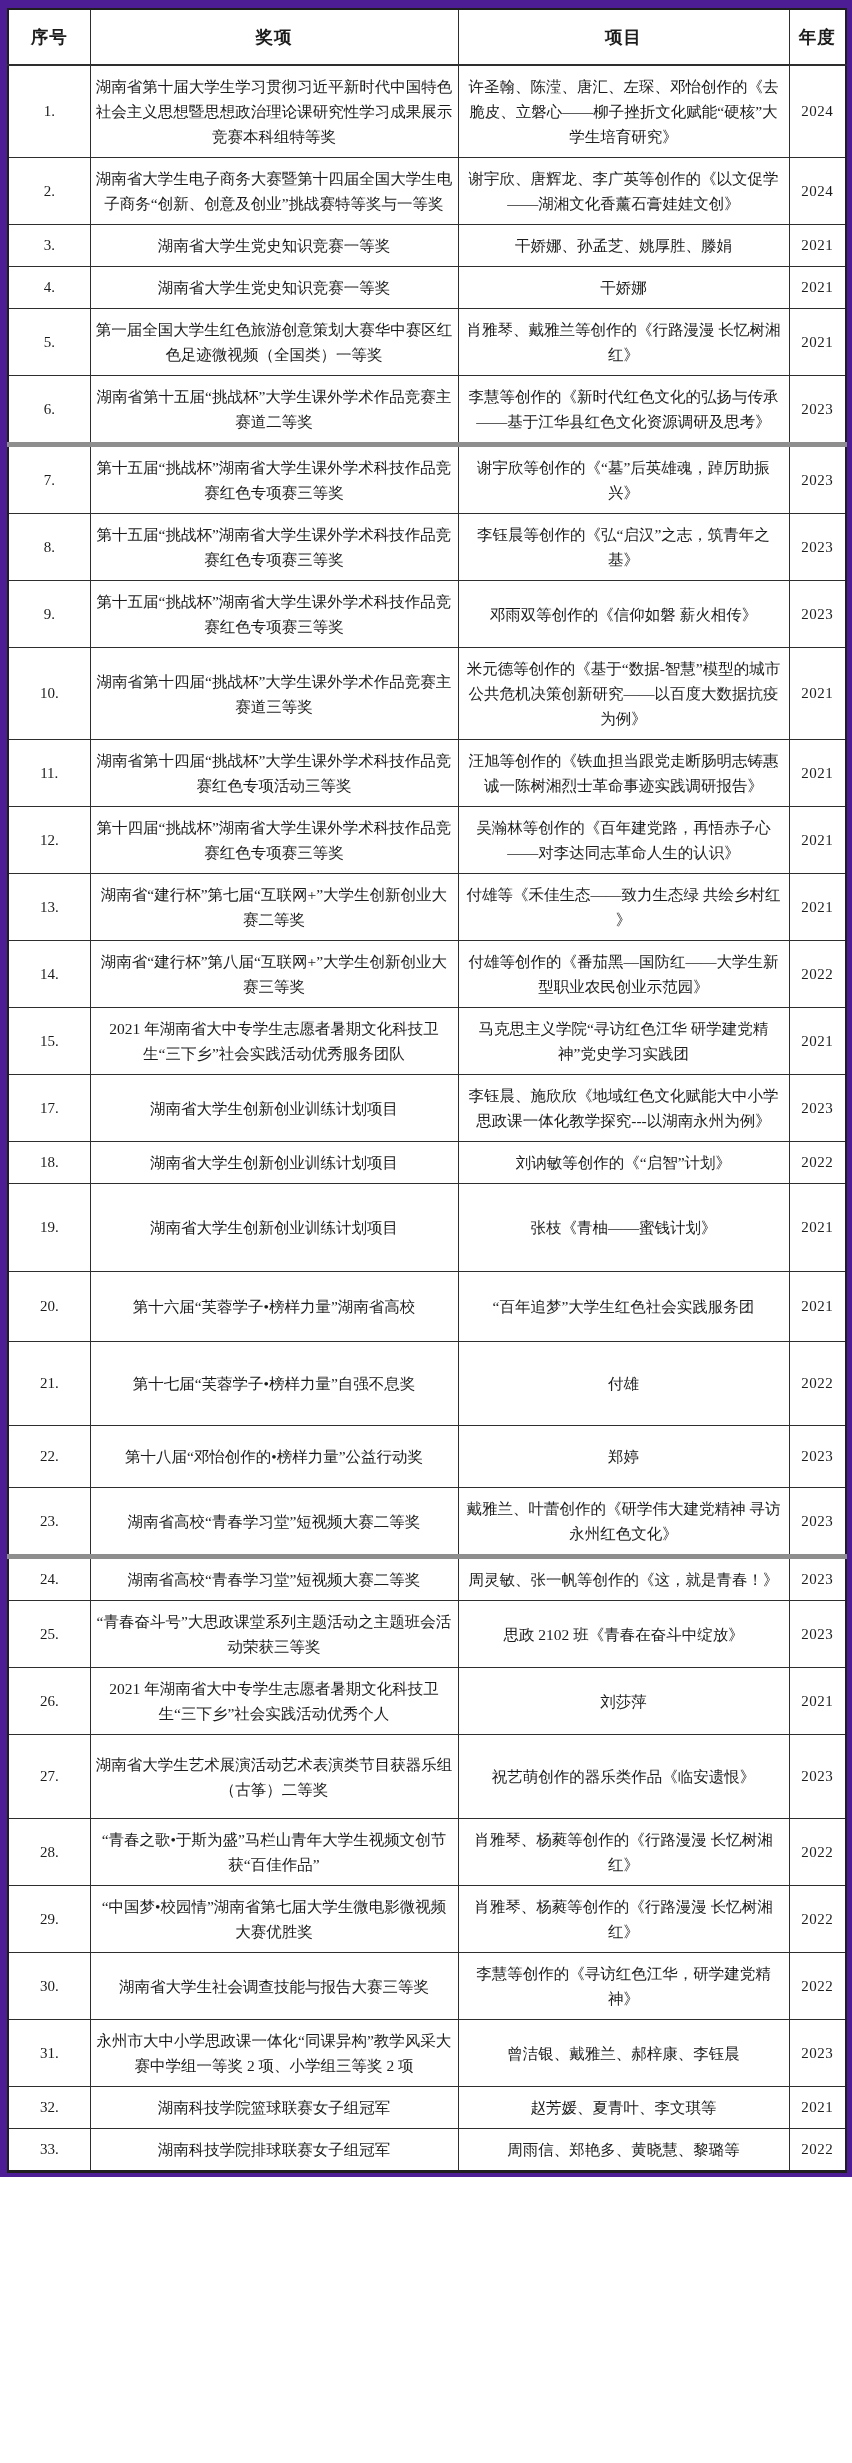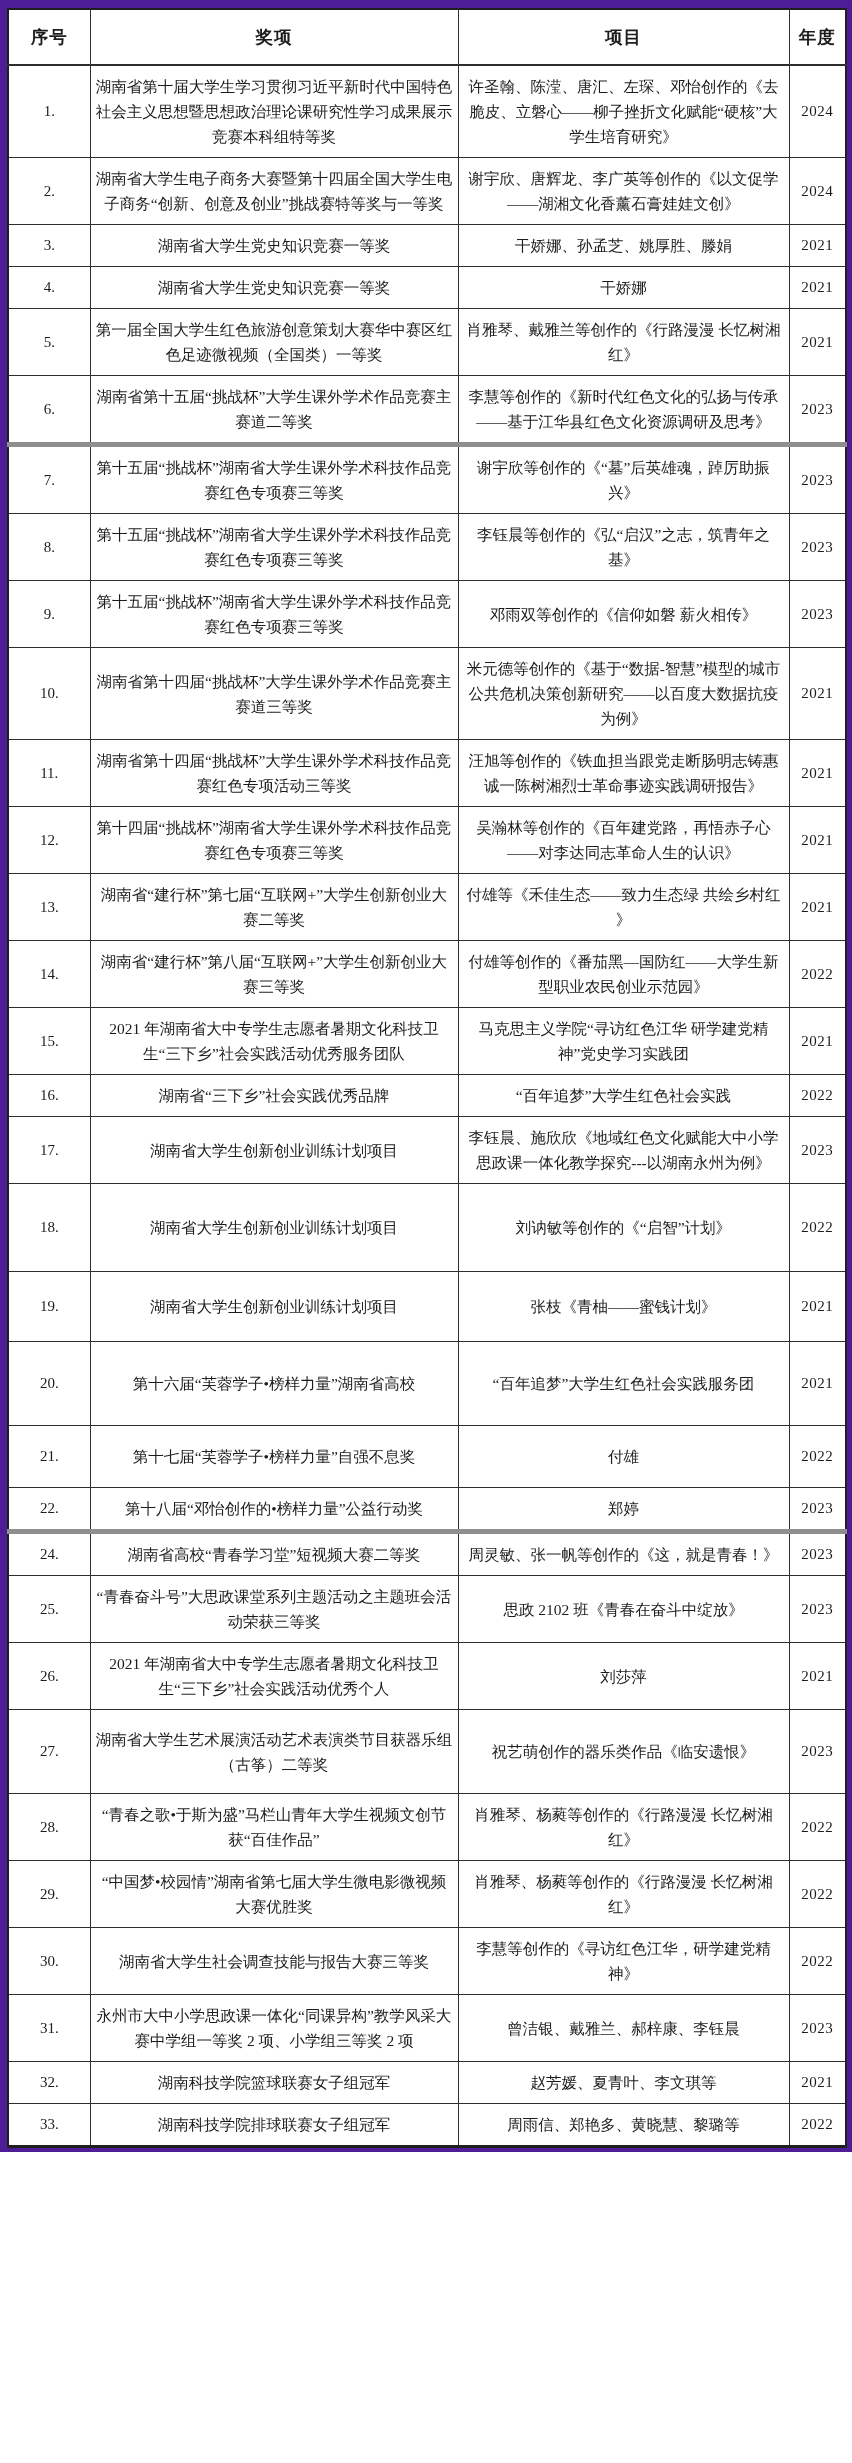--- a/index.html
+++ b/index.html
@@ -180,26 +180,20 @@
     <td class="year-cell">2022</td>
   </tr>
 
   <tr>
     <td class="num-cell">15.</td>
     <td class="award-cell">2021 年湖南省大中专学生志愿者暑期文化科技卫生“三下乡”社会实践活动优秀服务团队</td>
     <td class="project-cell">马克思主义学院“寻访红色江华 研学建党精神”党史学习实践团</td>
     <td class="year-cell">2021</td>
   </tr>
 
-  <tr>
-    <td class="num-cell">16.</td>
-    <td class="award-cell">湖南省“三下乡”社会实践优秀品牌</td>
-    <td class="project-cell">“百年追梦”大学生红色社会实践</td>
-    <td class="year-cell">2022</td>
-  </tr>
 
   <tr>
     <td class="num-cell">17.</td>
     <td class="award-cell">湖南省大学生创新创业训练计划项目</td>
     <td class="project-cell">李钰晨、施欣欣《地域红色文化赋能大中小学思政课一体化教学探究---以湖南永州为例》</td>
     <td class="year-cell">2023</td>
   </tr>
 
   <tr>
     <td class="num-cell">18.</td>
@@ -229,20 +223,26 @@
     <td class="year-cell">2022</td>
   </tr>
 
   <tr>
     <td class="num-cell">22.</td>
     <td class="award-cell">第十八届“邓怡创作的•榜样力量”公益行动奖</td>
     <td class="project-cell">郑婷</td>
     <td class="year-cell">2023</td>
   </tr>
 
+  <tr>
+    <td class="num-cell">23.</td>
+    <td class="award-cell">湖南省高校“青春学习堂”短视频大赛二等奖</td>
+    <td class="project-cell">戴雅兰、叶蕾创作的《研学伟大建党精神 寻访永州红色文化》</td>
+    <td class="year-cell">2023</td>
+  </tr>
 
   <tr>
     <td class="num-cell">24.</td>
     <td class="award-cell">湖南省高校“青春学习堂”短视频大赛二等奖</td>
     <td class="project-cell">周灵敏、张一帆等创作的《这，就是青春！》</td>
     <td class="year-cell">2023</td>
   </tr>
 
   <tr>
     <td class="num-cell">25.</td>

